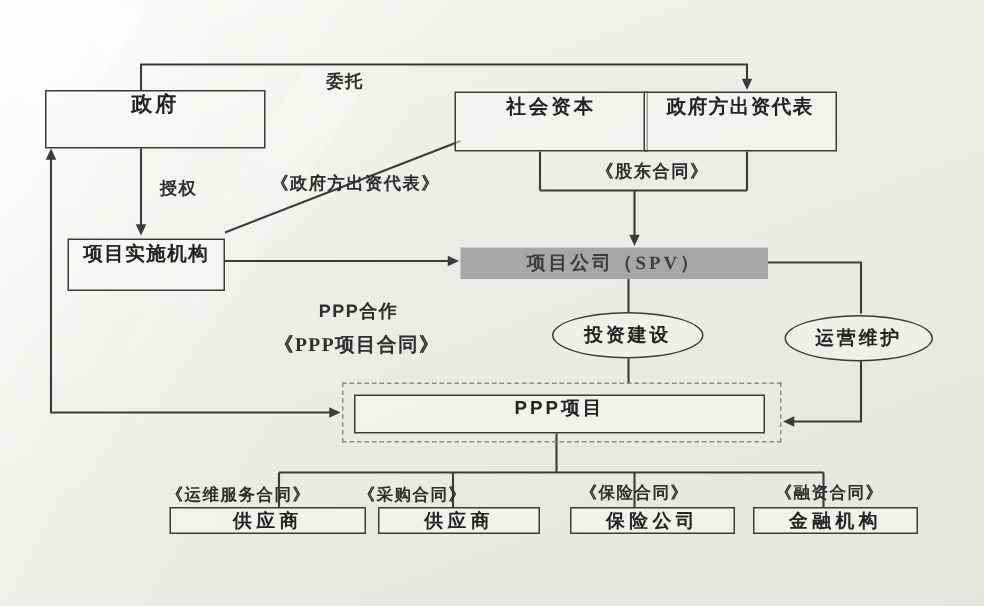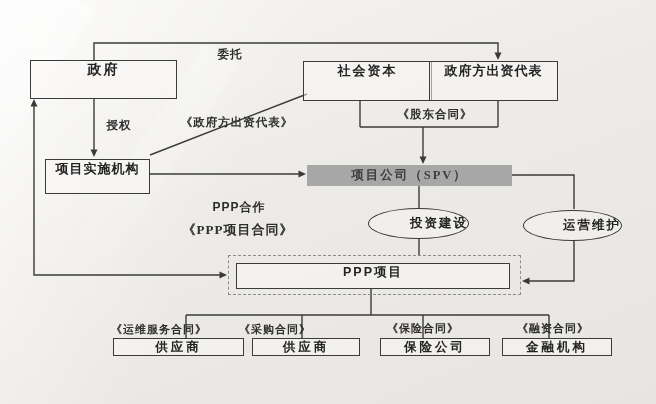--- a/index.html
+++ b/index.html
@@ -37,21 +37,21 @@
     position: absolute; box-sizing: border-box;
     background: #a7a7a7; border: none;
     display: flex; align-items: center; justify-content: center;
     font-weight: bold; font-size: 12.5px; letter-spacing: 2px;
     color: #3d3d3d;
   }
   .ellipse {
     position: absolute; box-sizing: border-box;
     border: 1.5px solid #3b3b3b; border-radius: 50%;
     background: rgba(249,248,246,0.4);
-    display: flex; align-items: center; justify-content: flex-end;
+    display: flex; align-items: center; justify-content: center;
     font-weight: bold; font-size: 12.5px; letter-spacing: 2px;
     color: #232323;
   }
   .dashedbox {
     position: absolute; box-sizing: border-box;
     border: 1.6px dashed #8c8c8c;
     background: transparent;
   }
   .elabel {
     position: absolute; transform: translateX(-50%);

